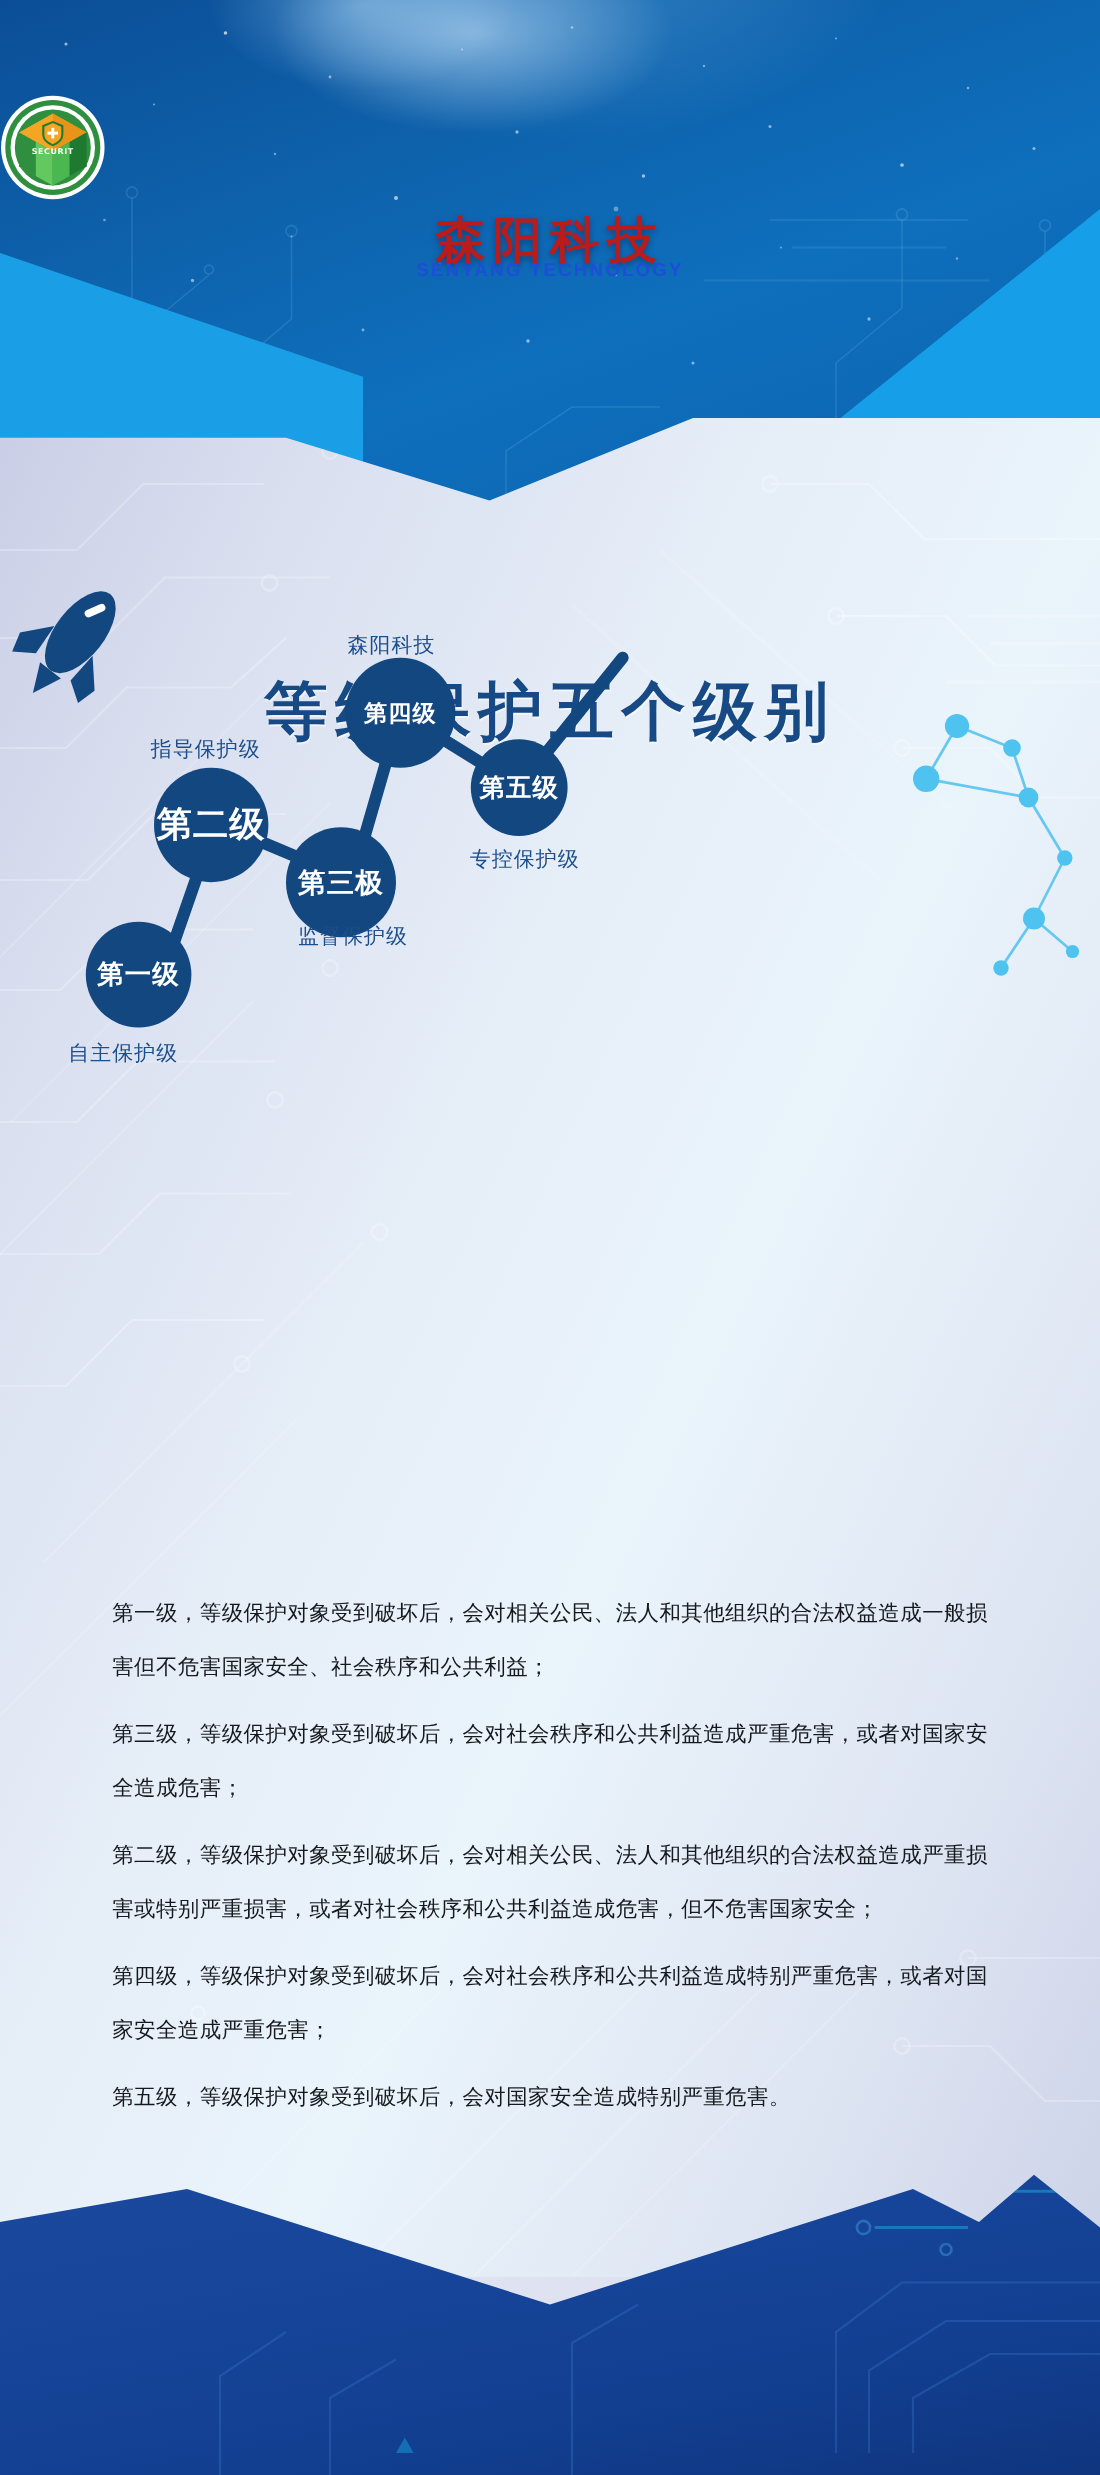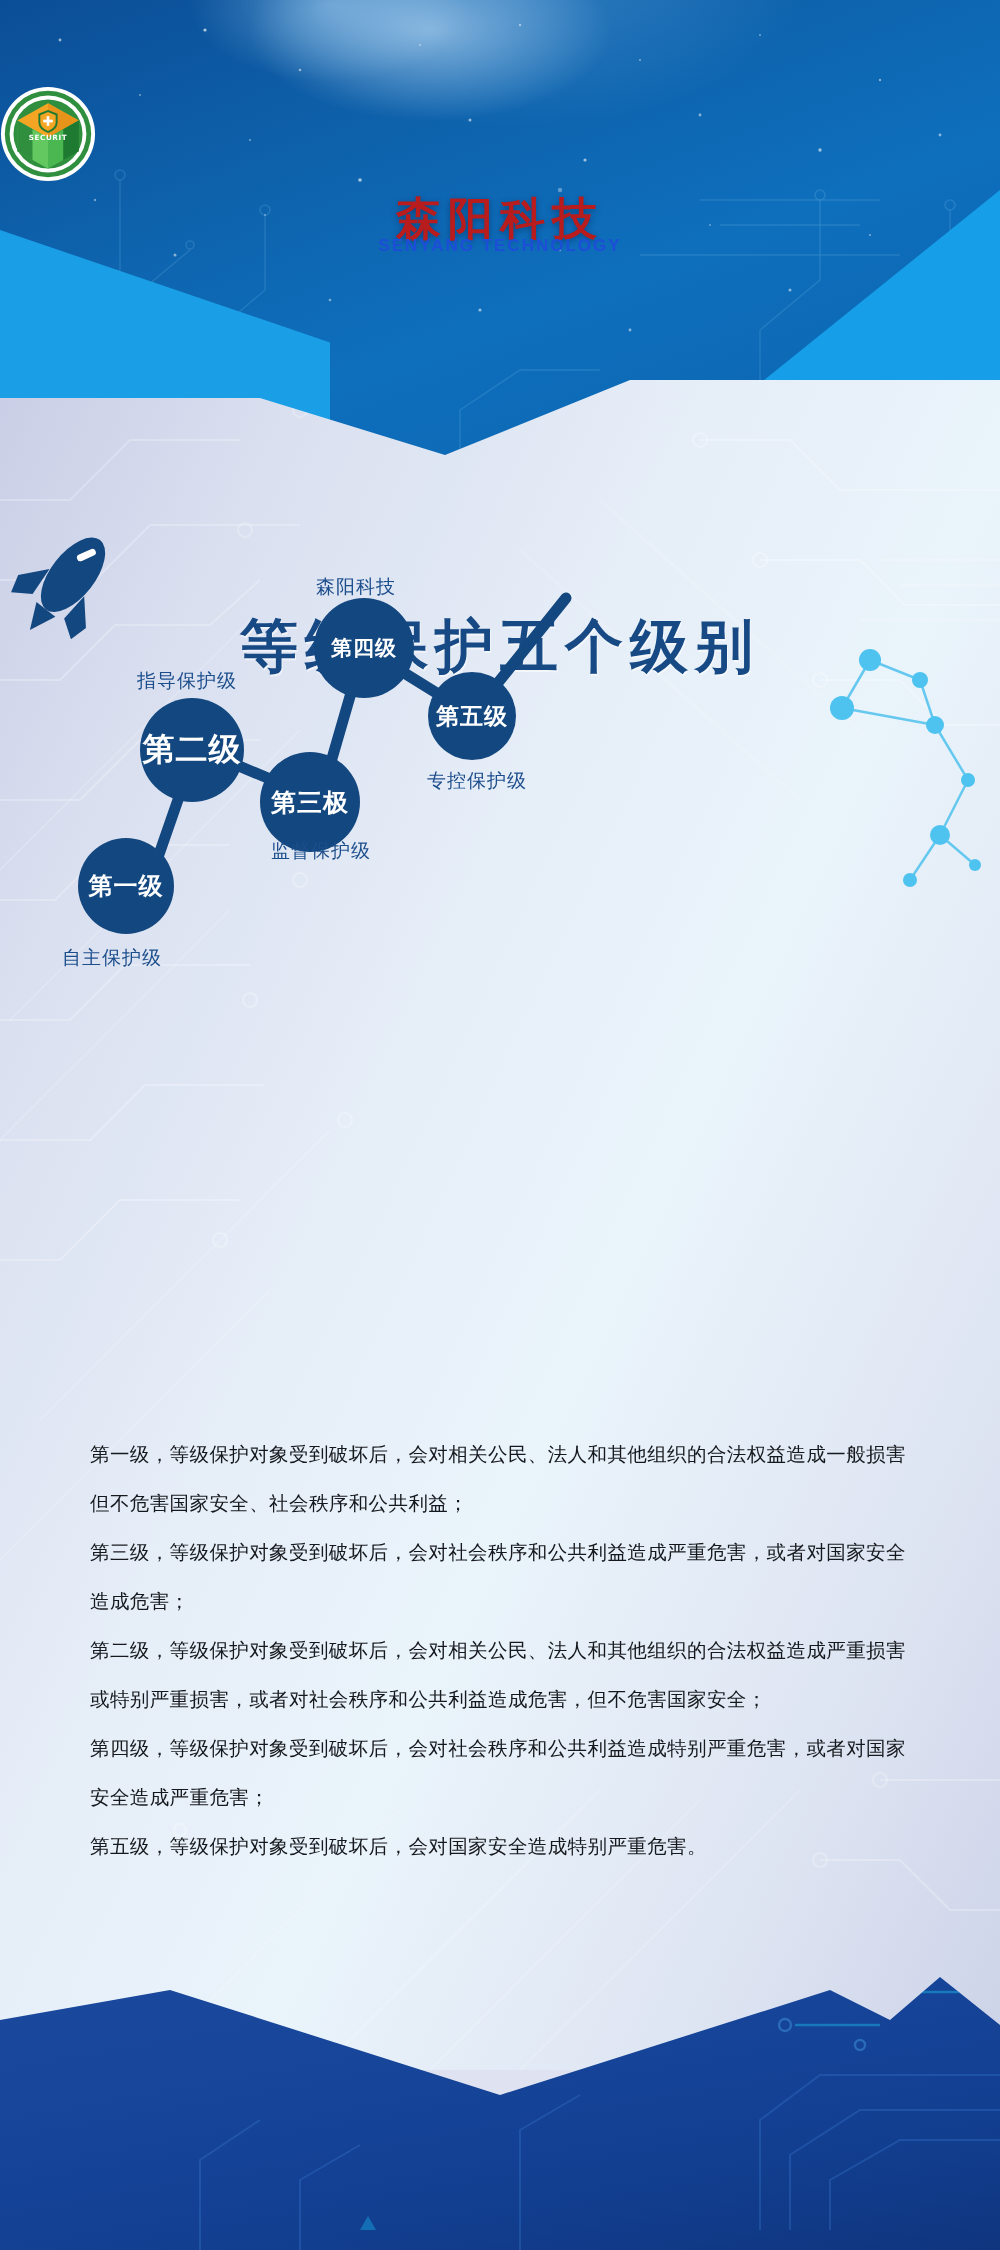--- a/index.html
+++ b/index.html
@@ -100,21 +100,21 @@
     white-space:nowrap;z-index:3;
   }
 
   
   .body-text{
     position:absolute;left:90px;top:1430px;width:830px;
     color:#15181c;font-size:19.5px;line-height:49px;
     font-family:"DejaVu Sans","Liberation Sans",sans-serif;
     letter-spacing:.4px;
   }
-  .body-text p{margin:0;}
+  .body-text p{margin:12px;}
 
   
   .molecule{position:absolute;right:0px;top:630px;width:200px;height:300px;z-index:2;}
   .rocket{position:absolute;left:530px;top:530px;width:130px;height:130px;z-index:4;}
 </style>
 </head>
 <body>
 
 <div class="poster">
 

